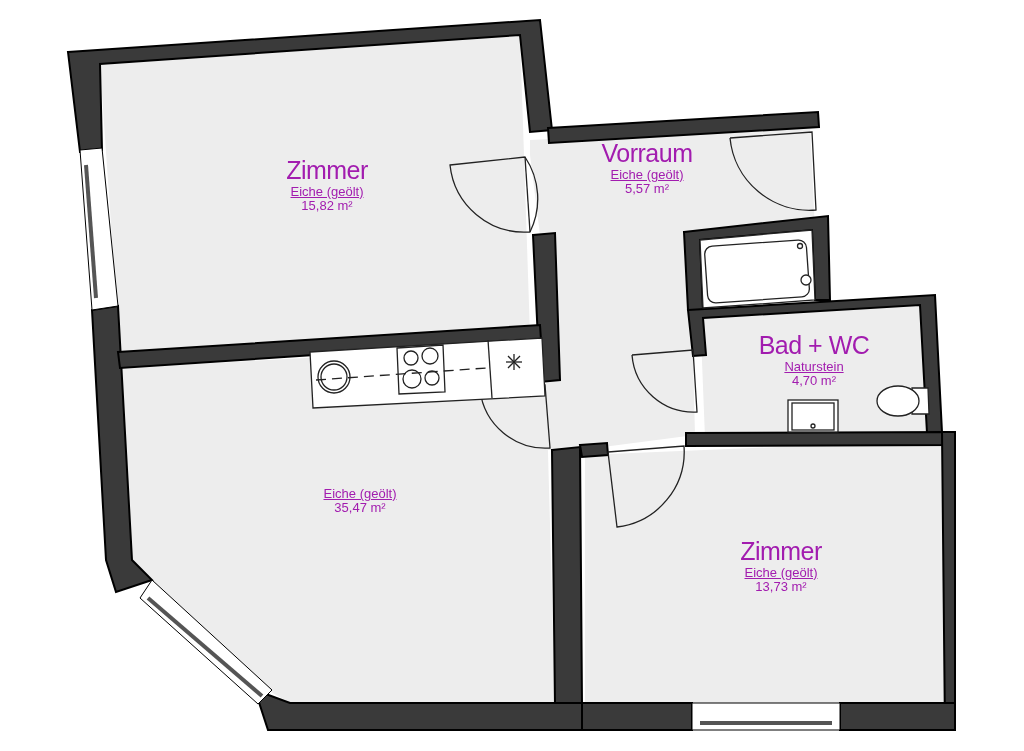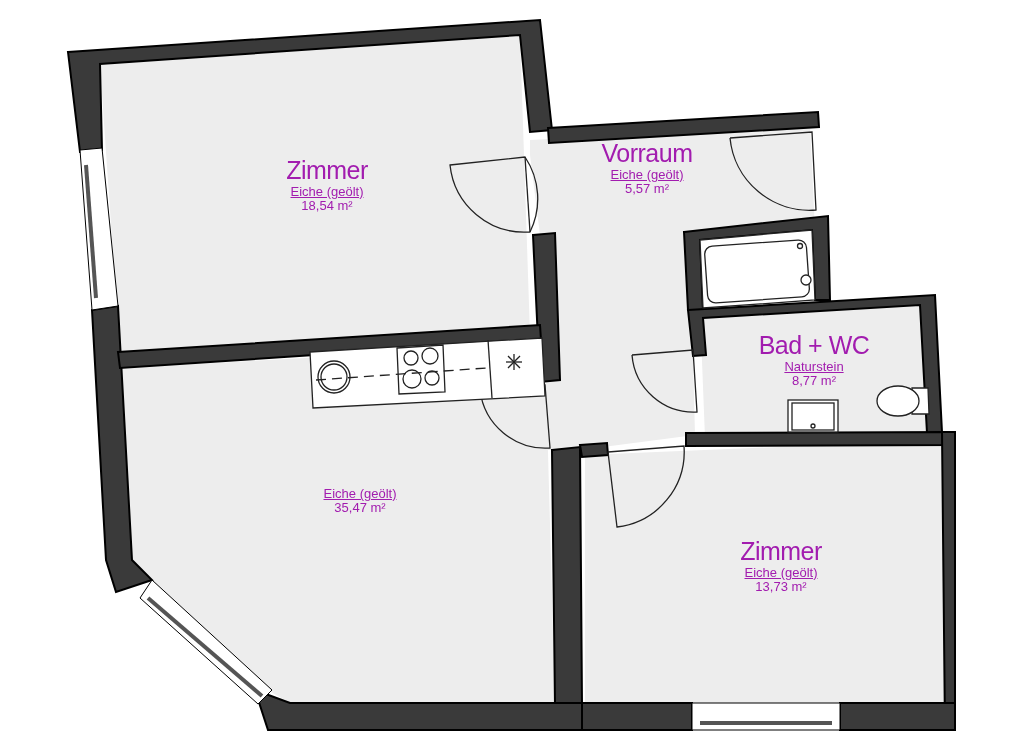--- a/index.html
+++ b/index.html
@@ -120,33 +120,33 @@
 
   <g stroke="#222" stroke-width="1.3" fill="#fff">
     <path d="M912,388 L928,388 L929,414 L912,414 Z"></path>
     <ellipse cx="898" cy="401" rx="21" ry="15"></ellipse>
   </g>
 </svg>
 
 <div class="label" style="left:327px; top:157px;">
   <div class="room-name">Zimmer</div>
   <div class="room-floor">Eiche (geölt)</div>
-  <div class="room-area">18,54 m²</div>
+  <div class="room-area">15,82 m²</div>
 </div>
 
 <div class="label" style="left:647px; top:140px;">
   <div class="room-name">Vorraum</div>
   <div class="room-floor">Eiche (geölt)</div>
   <div class="room-area">5,57 m²</div>
 </div>
 
 <div class="label" style="left:814px; top:332px;">
   <div class="room-name">Bad + WC</div>
   <div class="room-floor">Naturstein</div>
-  <div class="room-area">8,77 m²</div>
+  <div class="room-area">4,70 m²</div>
 </div>
 
 <div class="label" style="left:360px; top:487px;">
   <div class="room-floor">Eiche (geölt)</div>
   <div class="room-area">35,47 m²</div>
 </div>
 
 <div class="label" style="left:781px; top:538px;">
   <div class="room-name">Zimmer</div>
   <div class="room-floor">Eiche (geölt)</div>

